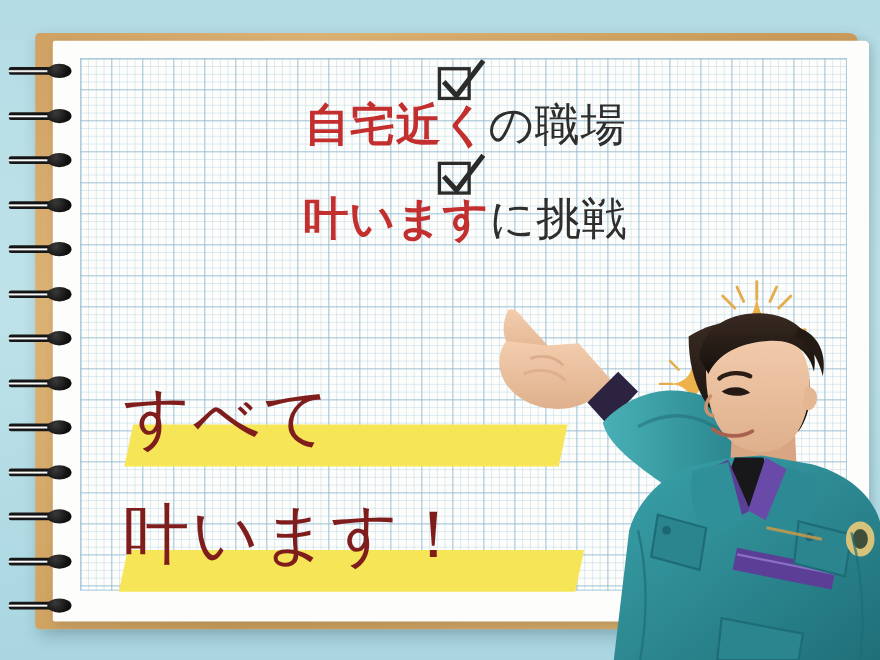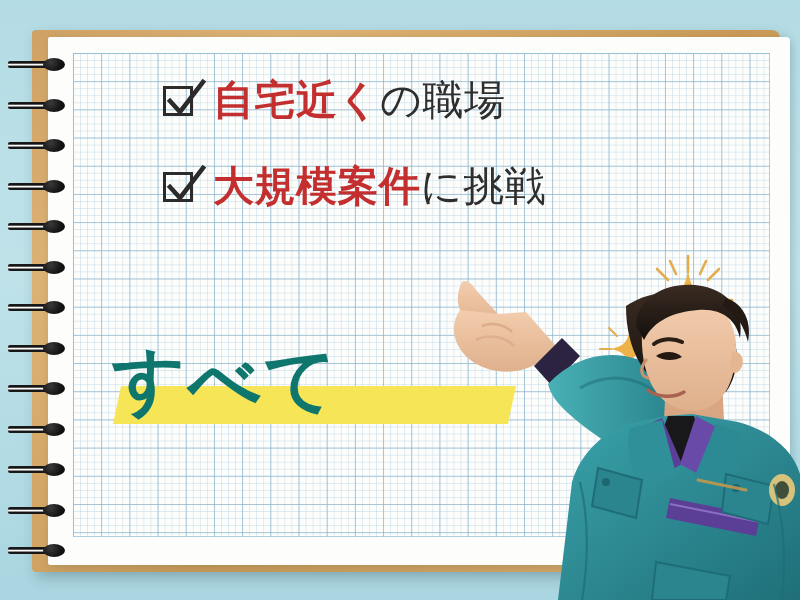--- a/index.html
+++ b/index.html
@@ -61,21 +61,21 @@
     border-radius:2px;
   }
   .ring .knob{
     position:absolute;left:35px;top:0;width:22px;height:13px;
     background:radial-gradient(circle at 35% 30%,#3a3a3a 0%,#141414 60%,#070707 100%);
     border-radius:50%;
   }
 
   
   .checklist{position:absolute;left:163px;top:57px;width:520px;}
-  .row{display:flex;align-items:center;height:86px;}
+  .row{display:flex;align-items:center;height:86px;flex-direction:column;}
   .cbox{
     position:relative;width:36px;height:36px;flex:0 0 36px;margin-right:14px;
   }
   .cbox .bx{
     position:absolute;left:0;top:4px;width:30px;height:30px;
     border:3px solid #2b2b2b;background:transparent;box-sizing:border-box;
   }
   .cbox svg{position:absolute;left:0;top:-4px;width:44px;height:44px;overflow:visible;}
   .line-txt{
     font-size:41px;line-height:1;white-space:nowrap;letter-spacing:.5px;
@@ -90,21 +90,21 @@
   .band{
     position:absolute;left:0;width:410px;height:38px;
     background:#f6e657;
     transform:skewX(-12deg);
     z-index:1;
   }
   .band.b1{top:56px;left:5px;width:395px;}
   .band.b2{top:64px;left:0px;width:415px;}
   .sl-txt{
     position:relative;z-index:2;
-    font-size:72px;line-height:100px;font-weight:700;color:#0f766e;
+    font-size:60px;line-height:100px;font-weight:400;color:#7f1d1d;
     font-family:"DejaVu Sans","Liberation Sans",sans-serif;
     letter-spacing:2px;white-space:nowrap;
   }
 
   
   .spark{position:absolute;}
   .spark svg{display:block;overflow:visible;}
 
   
   .person{position:absolute;left:430px;top:268px;width:370px;height:332px;}
@@ -188,28 +188,32 @@
         </div>
         <div class="line-txt"><span class="hl">自宅近く</span><span class="nm">の職場</span></div>
       </div>
       <div class="row">
         <div class="cbox">
           <div class="bx"></div>
           <svg viewBox="0 0 44 44">
             <path d="M7 23 L17 34 L40 4" fill="none" stroke="#2b2b2b" stroke-width="4.6" stroke-linecap="square" stroke-linejoin="miter"></path>
           </svg>
         </div>
-        <div class="line-txt"><span class="hl">大規模案件</span><span class="nm">に挑戦</span></div>
+        <div class="line-txt"><span class="hl">叶います</span><span class="nm">に挑戦</span></div>
       </div>
     </div>
 
   <div class="slogan">
     <div class="sl-line">
       <div class="band b1"></div>
       <div class="sl-txt">すべて</div>
+    </div>
+    <div class="sl-line">
+      <div class="band b2"></div>
+      <div class="sl-txt">叶います！</div>
     </div>
   </div>
 
   <div class="spark" style="left:640px;top:252px;">
     <svg width="96" height="96" viewBox="0 0 96 96">
       <g stroke="#e3ad4e" stroke-width="2.6" stroke-linecap="round" fill="none">
         <line x1="48" y1="4" x2="48" y2="20"></line>
         <line x1="48" y1="76" x2="48" y2="92"></line>
         <line x1="4" y1="48" x2="20" y2="48"></line>
         <line x1="76" y1="48" x2="92" y2="48"></line>

